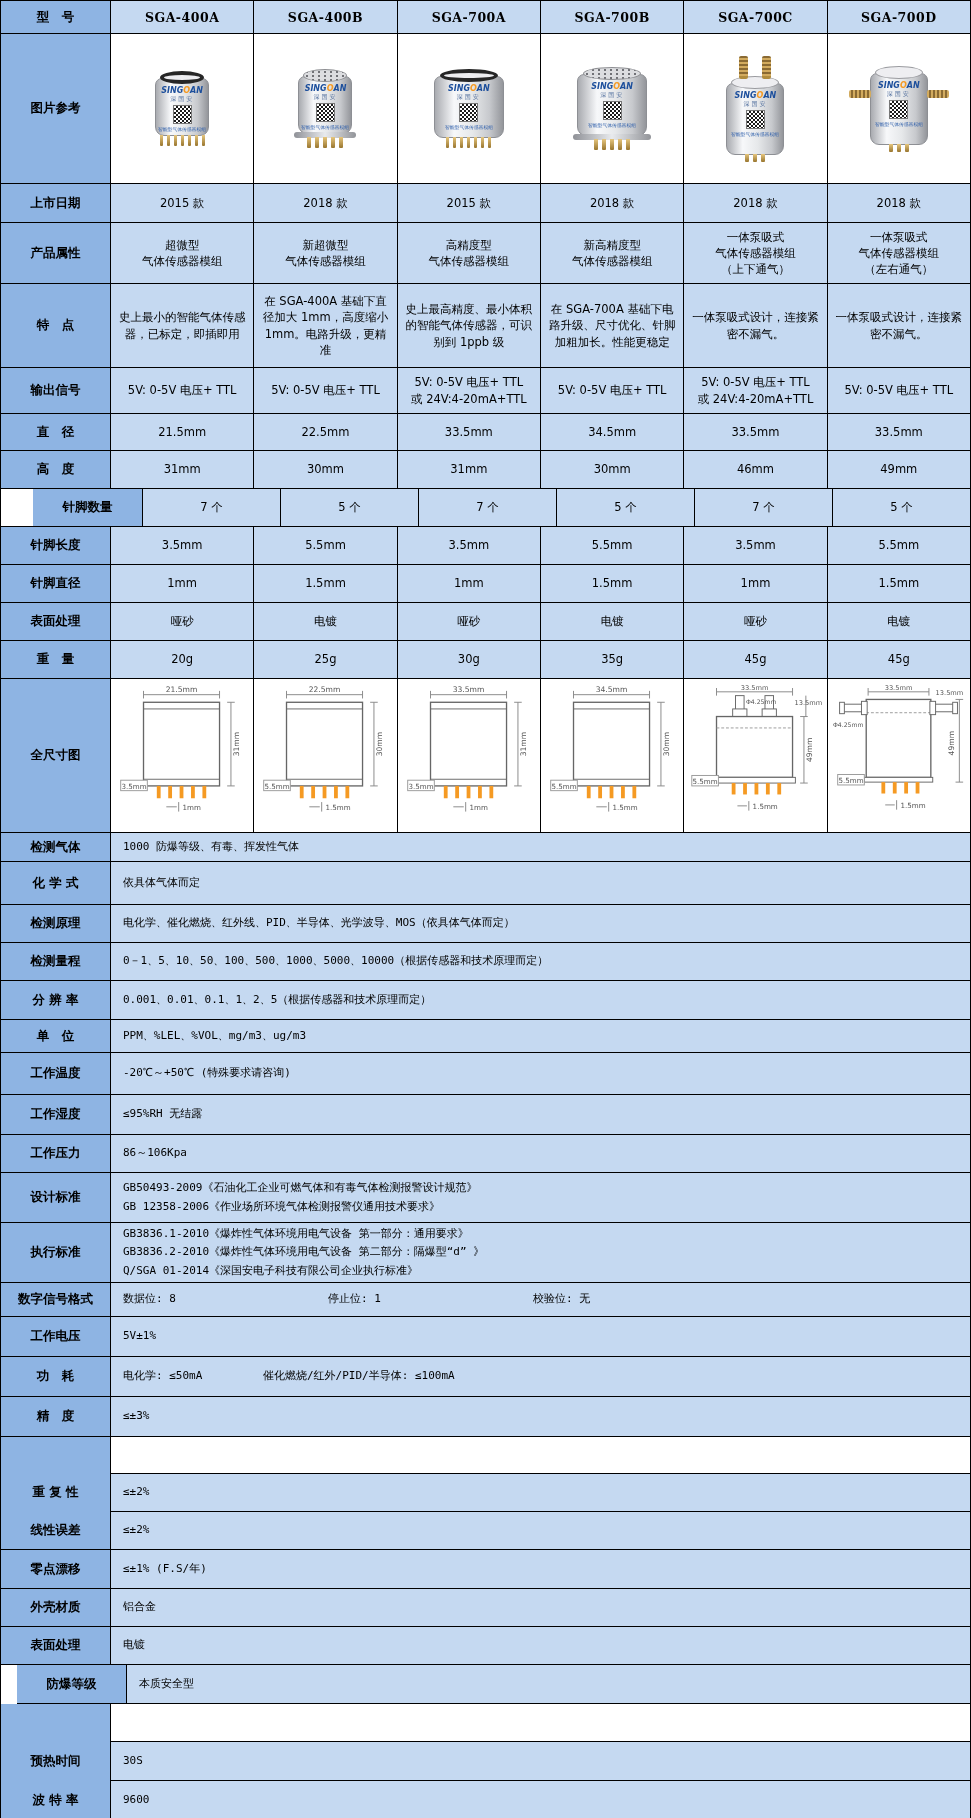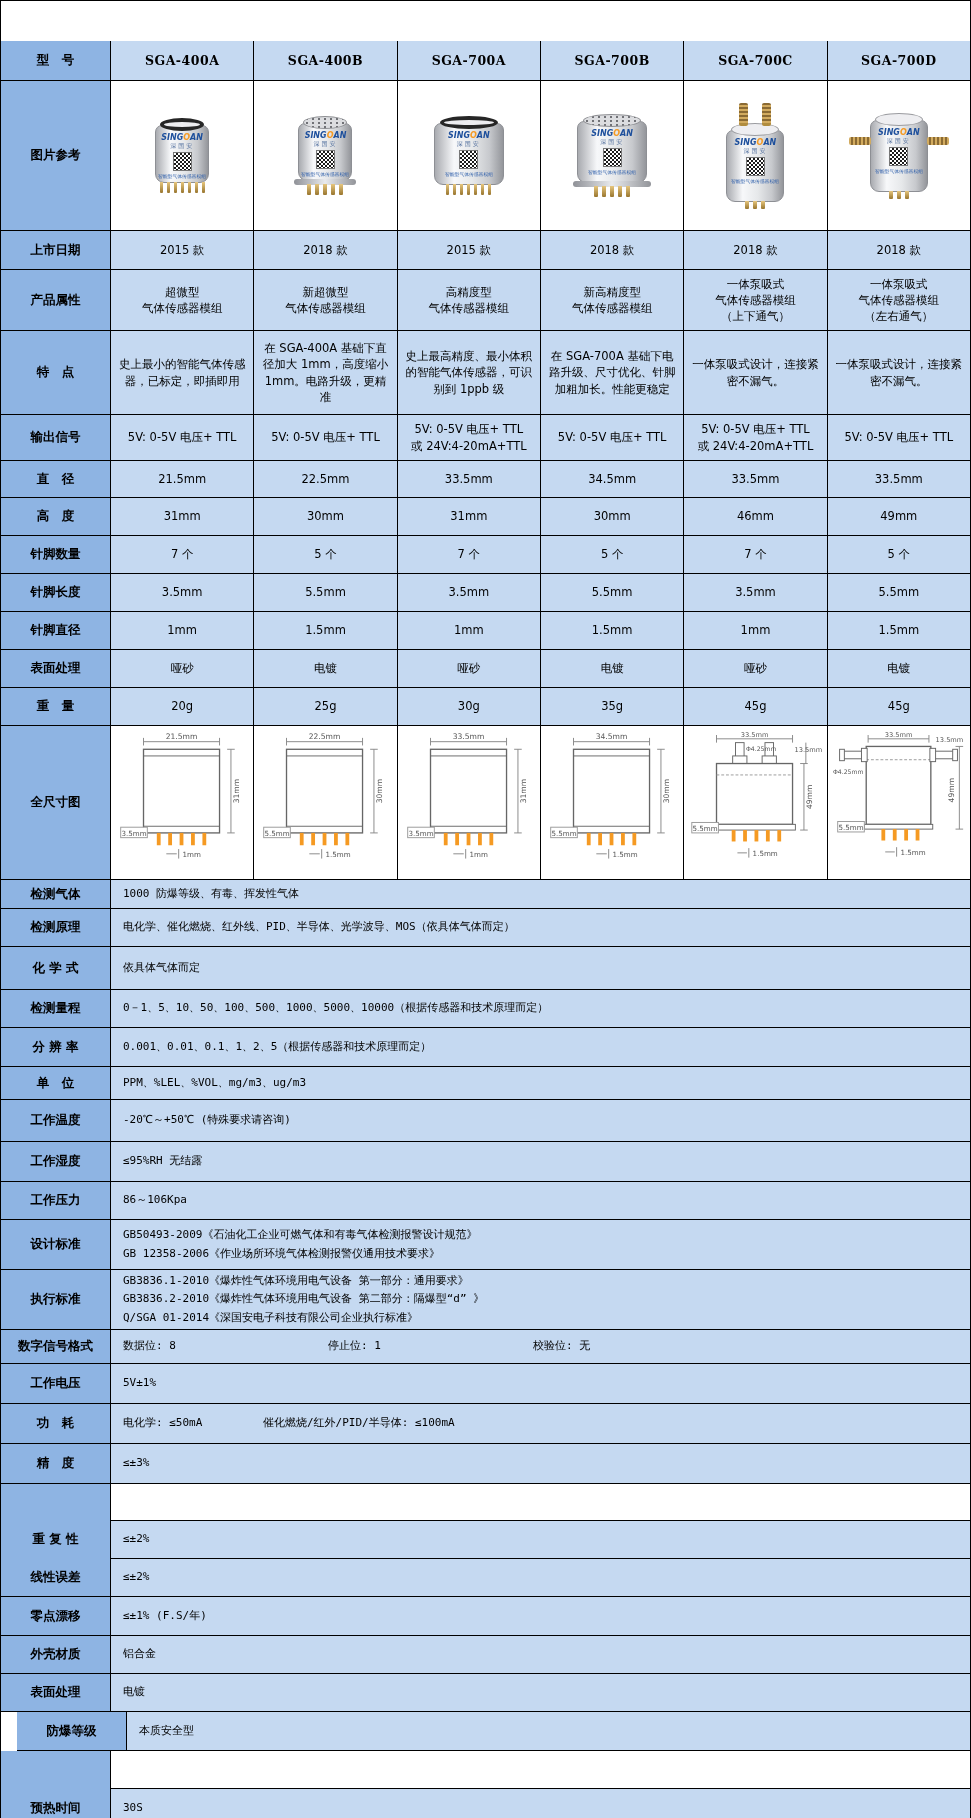--- a/index.html
+++ b/index.html
@@ -43,21 +43,21 @@
   .tubes-top{display:flex;gap:14px;margin-bottom:-3px;position:relative;z-index:3;}
   .tube-v{width:9px;height:20px;border-radius:2px;
           background:repeating-linear-gradient(0deg,#d2ab5f 0 2px,#8a6a33 2px 4px);border-bottom:3px solid #b08c3e;}
   .tube-h{position:absolute;width:22px;height:8px;border-radius:2px;
           background:repeating-linear-gradient(90deg,#d2ab5f 0 2px,#8a6a33 2px 4px);}
 </style>
 </head>
 <body>
 
 <div id="spec-table">
-    <div class="trow" style="height: 40px; margin-top: 40px;">
+    <div class="trow" style="height: 33px;">
       <div class="lab">型　号</div>
       <div class="cell model">SGA-400A</div>
       <div class="cell model">SGA-400B</div>
       <div class="cell model">SGA-700A</div>
       <div class="cell model">SGA-700B</div>
       <div class="cell model">SGA-700C</div>
       <div class="cell model">SGA-700D</div>
     </div>
     <div class="trow" style="height: 150px;">
       <div class="lab">图片参考</div>
@@ -235,21 +235,21 @@
     </div>
     <div class="trow" style="height: 38px;">
       <div class="lab">高　度</div>
       <div class="cell val">31mm</div>
       <div class="cell val">30mm</div>
       <div class="cell val">31mm</div>
       <div class="cell val">30mm</div>
       <div class="cell val">46mm</div>
       <div class="cell val">49mm</div>
     </div>
-    <div class="trow" style="height: 38px;">
+    <div class="trow" style="height: 38px; padding-left: 32px;">
       <div class="lab">针脚数量</div>
       <div class="cell val">7 个</div>
       <div class="cell val">5 个</div>
       <div class="cell val">7 个</div>
       <div class="cell val">5 个</div>
       <div class="cell val">7 个</div>
       <div class="cell val">5 个</div>
     </div>
     <div class="trow" style="height: 38px;">
       <div class="lab">针脚长度</div>
@@ -451,27 +451,27 @@
           <line x1="56" y1="127" x2="66" y2="127" stroke="#888"></line>
           <line x1="68" y1="122" x2="68" y2="132" stroke="#888"></line>
           <text x="72" y="130" font-size="7.5" fill="#555">1.5mm</text>
         </svg>
       </div>
     </div>
     <div class="trow" style="height: 29px;">
       <div class="lab">检测气体</div>
       <div class="cell fullv">1000 防爆等级、有毒、挥发性气体</div>
     </div>
-    <div class="trow" style="height: 38px;">
-      <div class="lab">检测原理</div>
-      <div class="cell fullv">电化学、催化燃烧、红外线、PID、半导体、光学波导、MOS（依具体气体而定）</div>
-    </div>
     <div class="trow" style="height: 43px;">
       <div class="lab">化 学 式</div>
       <div class="cell fullv">依具体气体而定</div>
+    </div>
+    <div class="trow" style="height: 38px;">
+      <div class="lab">检测原理</div>
+      <div class="cell fullv">电化学、催化燃烧、红外线、PID、半导体、光学波导、MOS（依具体气体而定）</div>
     </div>
     <div class="trow" style="height: 38px;">
       <div class="lab">检测量程</div>
       <div class="cell fullv">0－1、5、10、50、100、500、1000、5000、10000（根据传感器和技术原理而定）</div>
     </div>
     <div class="trow" style="height: 39px;">
       <div class="lab">分 辨 率</div>
       <div class="cell fullv">0.001、0.01、0.1、1、2、5（根据传感器和技术原理而定）</div>
     </div>
     <div class="trow" style="height: 33px;">

